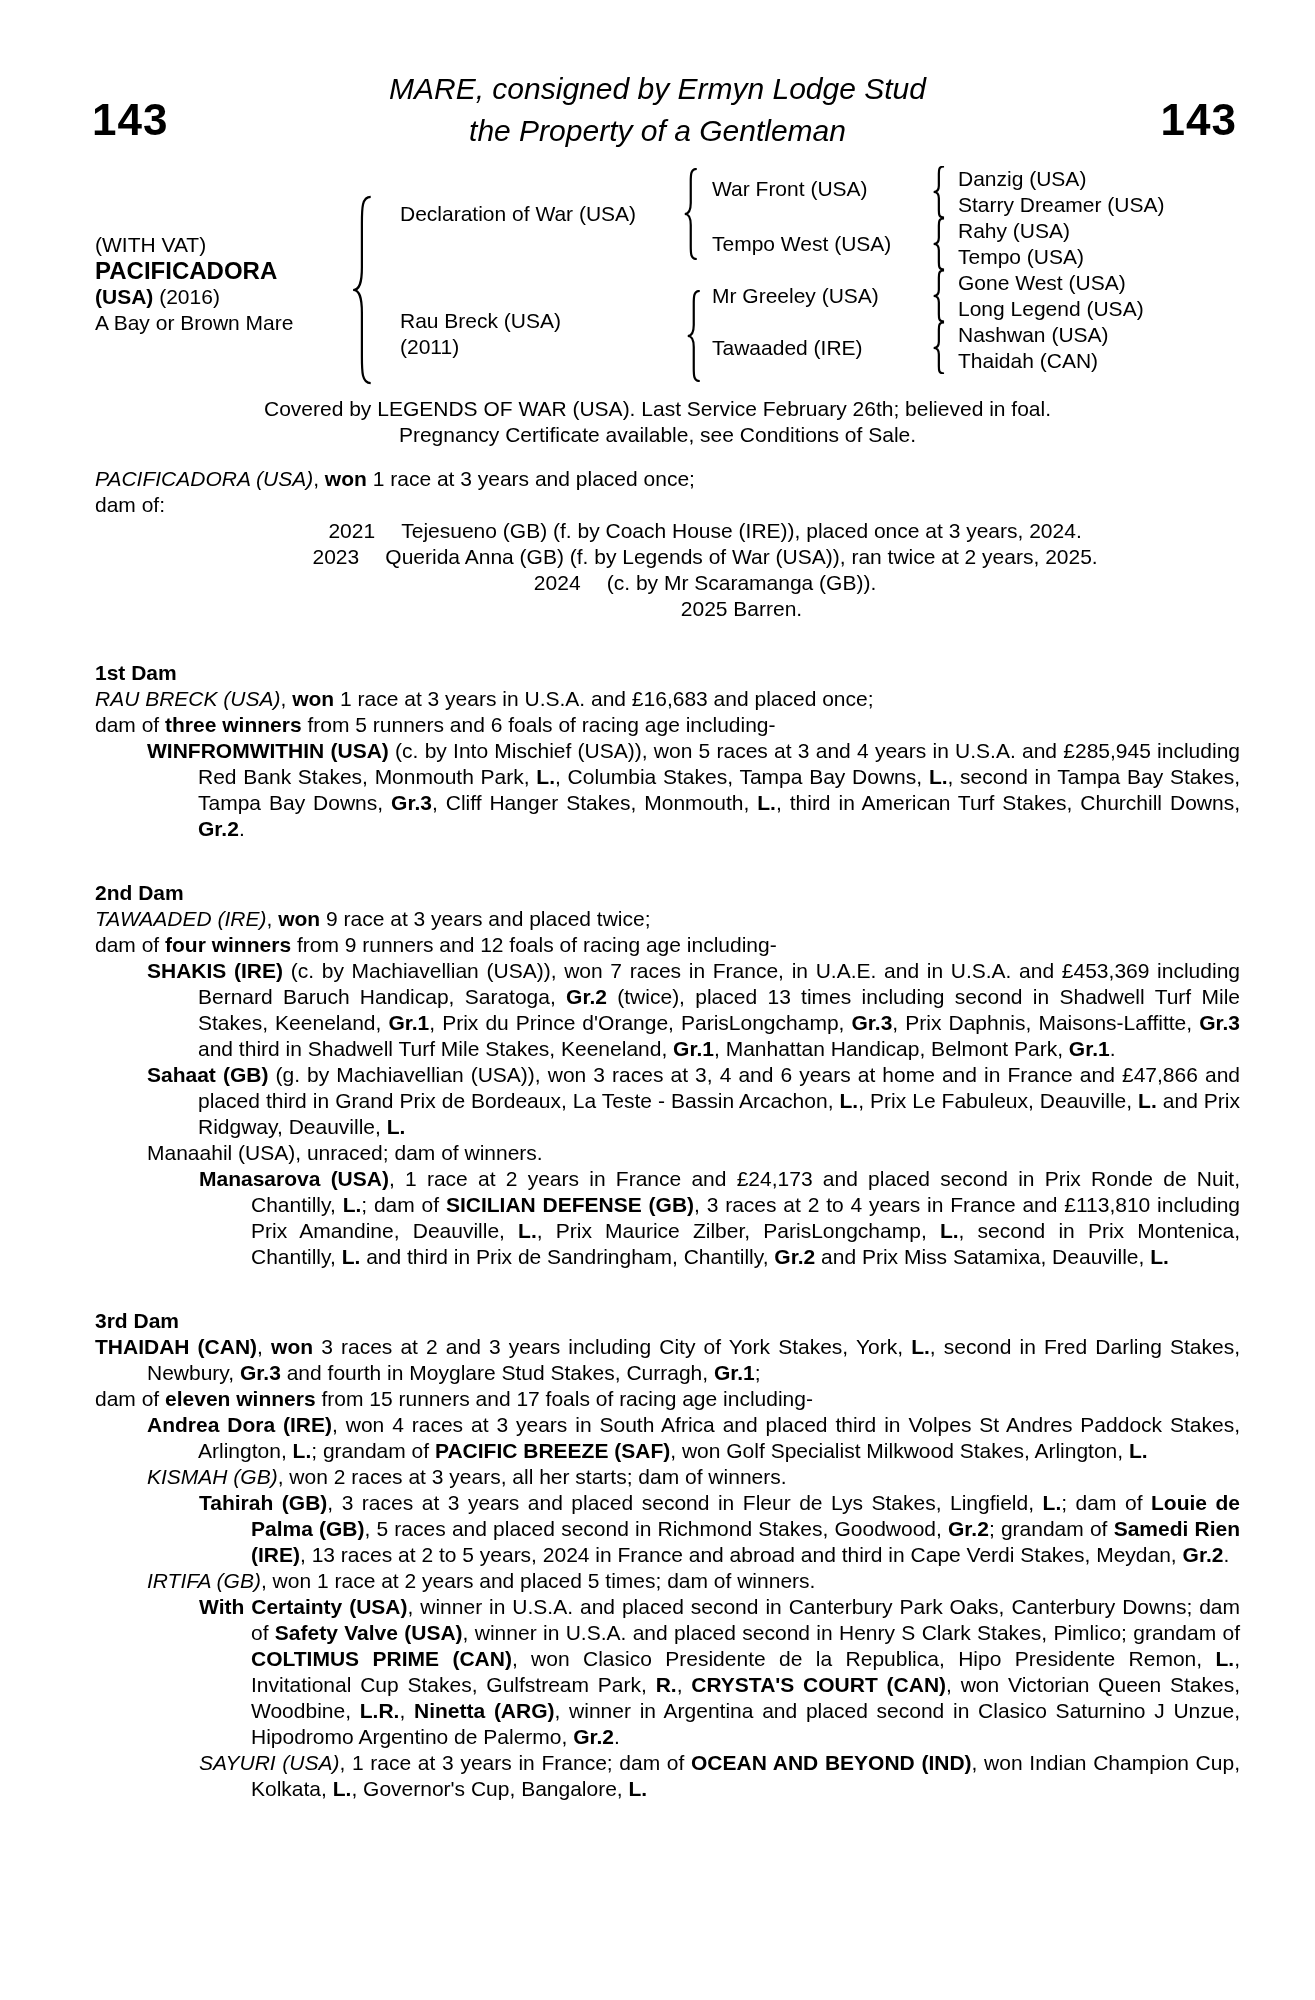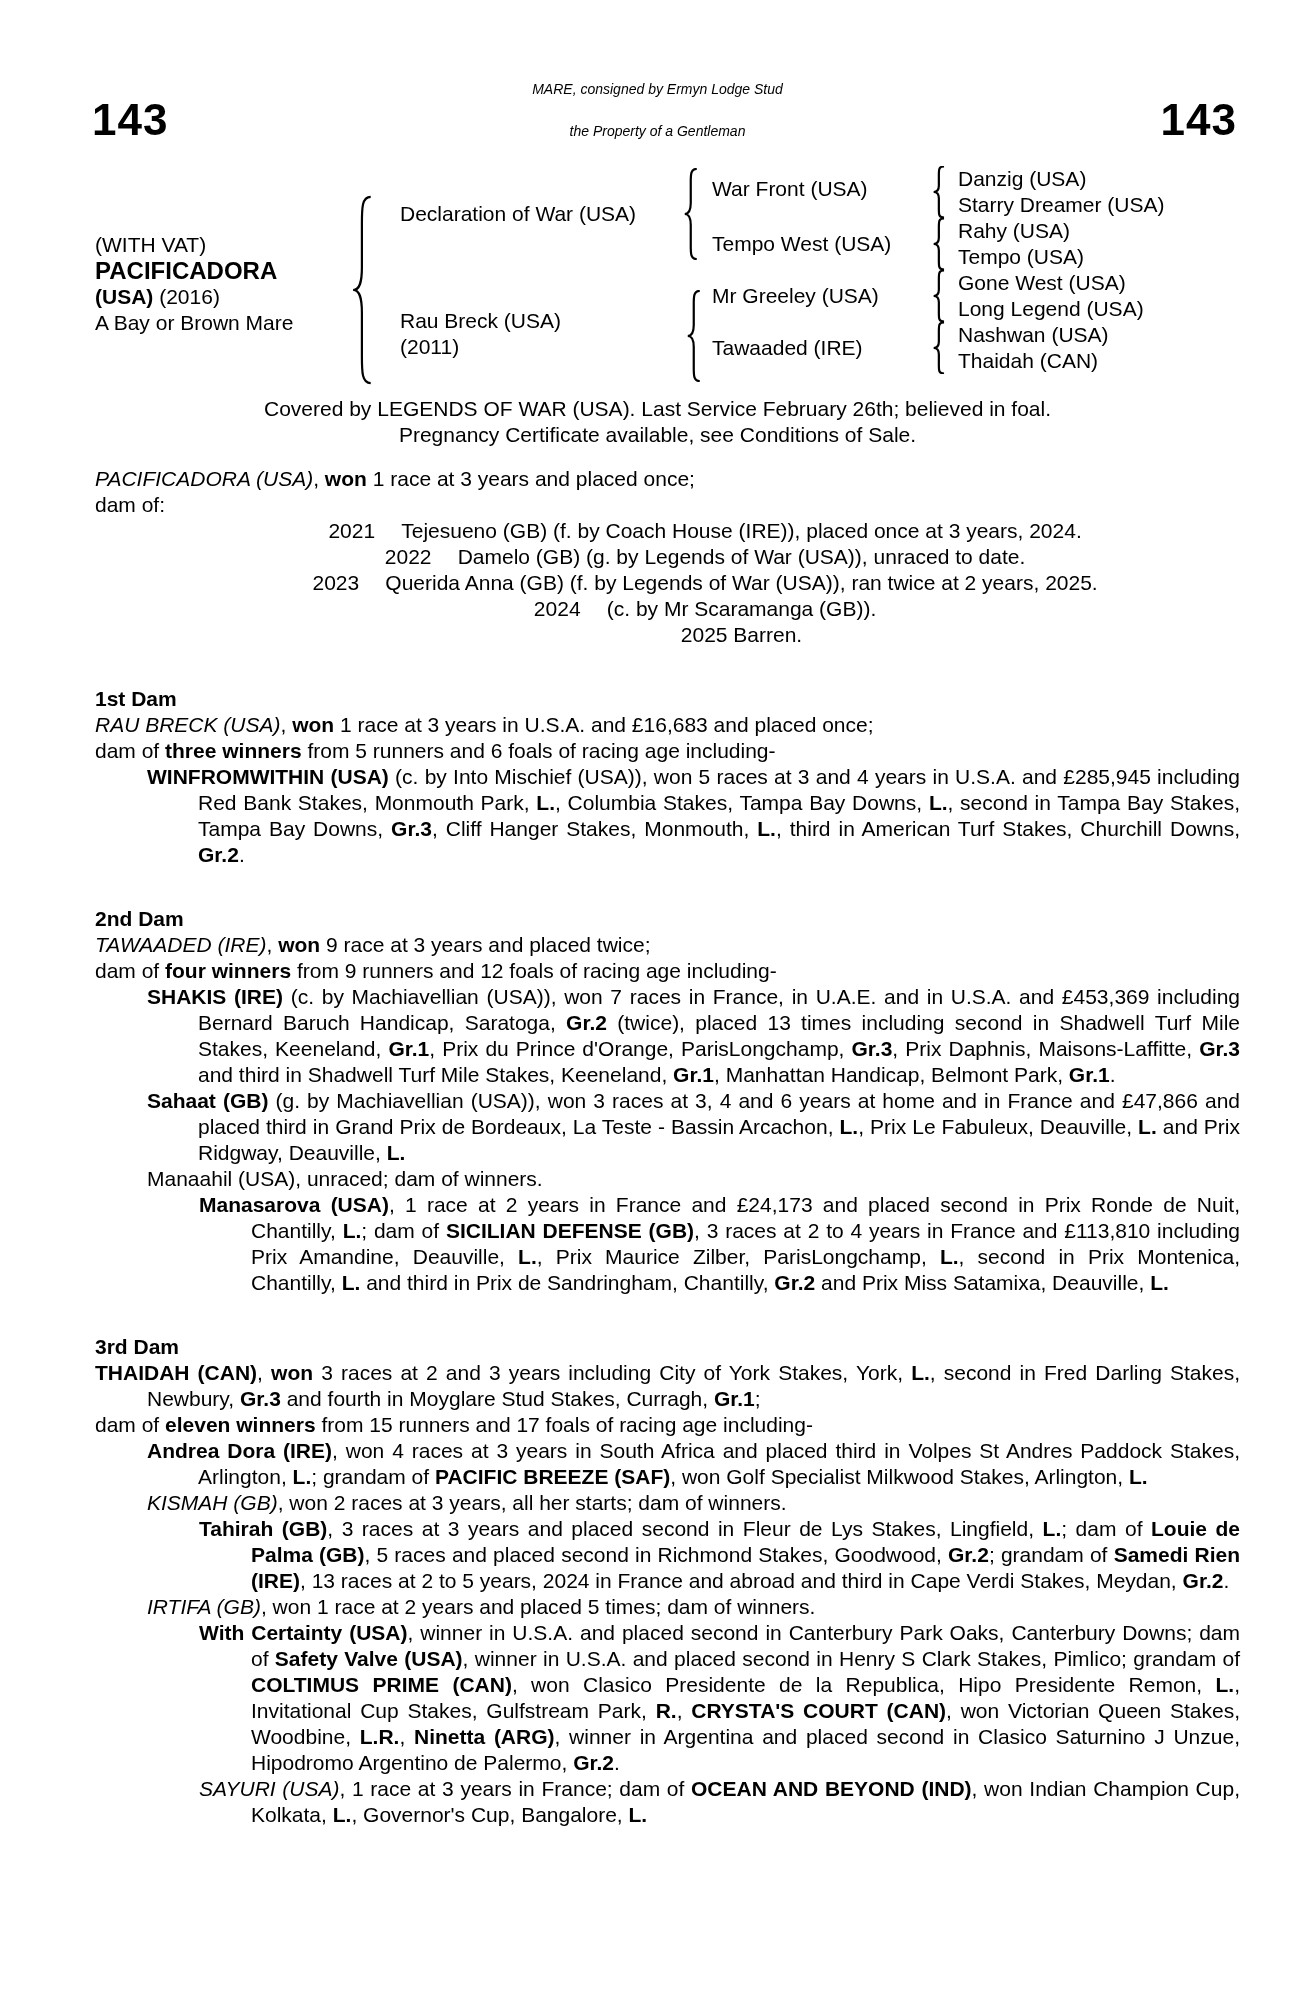--- a/index.html
+++ b/index.html
@@ -7,21 +7,21 @@
     position:relative;
     width:1315px;height:2000px;
     background:#fff;color:#000;
     font-family:"Liberation Sans","DejaVu Sans",sans-serif;
     font-size:21px;line-height:26px;
     overflow:hidden;
   }
   
   .header{position:relative;height:150px;}
   .title-block{position:absolute;top:68px;left:0;width:100%;text-align:center;
-    font-style:italic;font-size:14px;line-height:42px;}
+    font-style:italic;font-size:30px;line-height:42px;}
   .lot{position:absolute;top:98px;font-size:44px;line-height:44px;font-weight:bold;letter-spacing:1px;}
   .lot-left{left:92px;}
   .lot-right{right:78px;}
   
   .pedigree{position:relative;height:242px;}
   .ped-item{position:absolute;white-space:nowrap;}
   .owner-block{position:absolute;left:95px;top:82px;}
   .owner-block div{height:26px;}
   .ped-subject-name{font-weight:bold;font-size:24px;}
   .bold{font-weight:bold;}
@@ -142,21 +142,20 @@
 
   <div class="covered">
     <div>Covered by LEGENDS OF WAR (USA). Last Service February 26th; believed in foal.</div>
     <div>Pregnancy Certificate available, see Conditions of Sale.</div>
   </div>
 
   <div class="catalogue-body">
       <div class="para level0"><span class="i">PACIFICADORA (USA)</span><span>, </span><span class="b">won</span><span> 1 race at 3 years and placed once;</span></div>
       <div class="para level0"><span>dam of:</span></div>
       <div class="para level0 progeny"><span class="year">2021</span><span>Tejesueno (GB) (f. by Coach House (IRE)), placed once at 3 years, 2024.</span></div>
-      <div class="para level0 progeny"><span class="year">2022</span><span>Damelo (GB) (g. by Legends of War (USA)), unraced to date.</span></div>
       <div class="para level0 progeny"><span class="year">2023</span><span>Querida Anna (GB) (f. by Legends of War (USA)), ran twice at 2 years, 2025.</span></div>
       <div class="para level0 progeny"><span class="year">2024</span><span>(c. by Mr Scaramanga (GB)).</span></div>
       <div class="para level0 progeny noyear"><span>2025 Barren.</span></div>
       <div class="heading">1st Dam</div>
       <div class="para level0"><span class="i">RAU BRECK (USA)</span><span>, </span><span class="b">won</span><span> 1 race at 3 years in U.S.A. and £16,683 and placed once;</span></div>
       <div class="para level0"><span>dam of </span><span class="b">three winners</span><span> from 5 runners and 6 foals of racing age including-</span></div>
       <div class="para level1"><span class="b">WINFROMWITHIN (USA)</span><span> (c. by Into Mischief (USA)), won 5 races at 3 and 4 years in U.S.A. and £285,945 including Red Bank Stakes, Monmouth Park, </span><span class="b">L.</span><span>, Columbia Stakes, Tampa Bay Downs, </span><span class="b">L.</span><span>, second in Tampa Bay Stakes, Tampa Bay Downs, </span><span class="b">Gr.3</span><span>, Cliff Hanger Stakes, Monmouth, </span><span class="b">L.</span><span>, third in American Turf Stakes, Churchill Downs, </span><span class="b">Gr.2</span><span>.</span></div>
       <div class="heading">2nd Dam</div>
       <div class="para level0"><span class="i">TAWAADED (IRE)</span><span>, </span><span class="b">won</span><span> 9 race at 3 years and placed twice;</span></div>
       <div class="para level0"><span>dam of </span><span class="b">four winners</span><span> from 9 runners and 12 foals of racing age including-</span></div>

